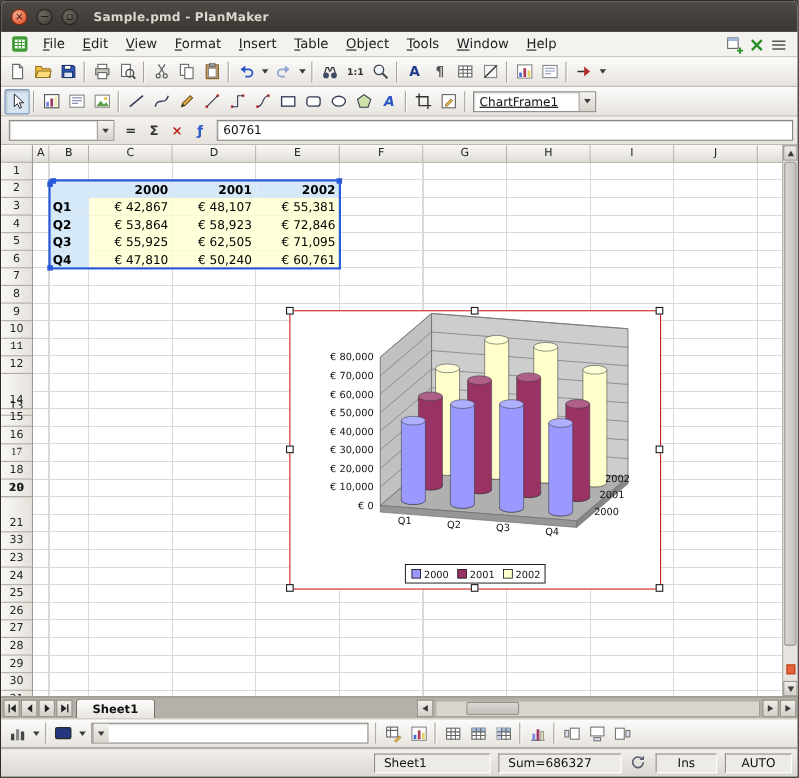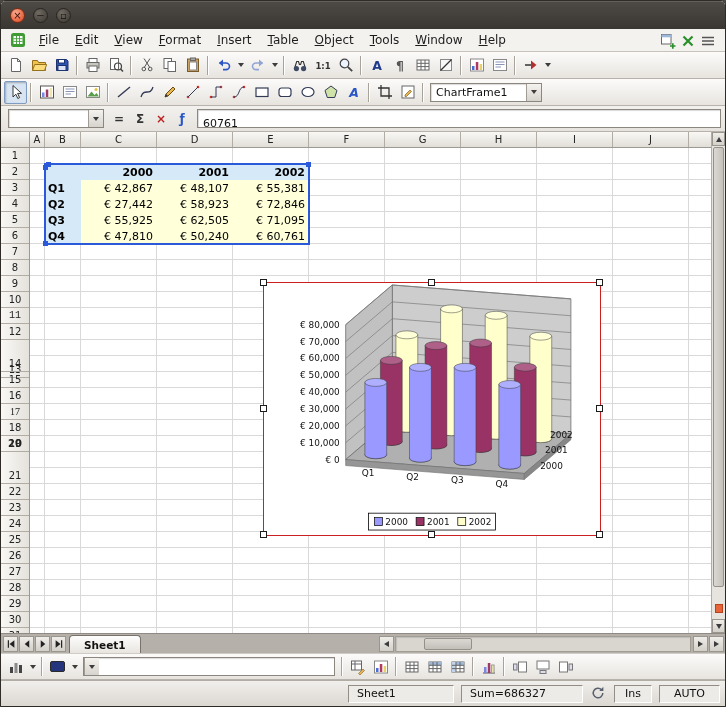--- a/index.html
+++ b/index.html
@@ -48,21 +48,21 @@
   display:flex;align-items:center;justify-content:center}
 
 .formulabar{position:absolute;left:0;right:0;top:105px;height:26px;
   background:linear-gradient(#f3f1ee,#e6e3de);border-bottom:1px solid #b7b3ac;
   display:flex;align-items:center;padding:0 4px;gap:2px}
 .namebox{width:96px}
 .fbtn{width:20px;height:20px;flex:none;display:flex;align-items:center;justify-content:center;
   font-size:12px;font-weight:bold;border:1px solid transparent;border-radius:2px}
 .fb-input{flex:1;height:19px;background:#fff;border:1px solid #8b877f;
   box-shadow:inset 1px 1px 1px rgba(0,0,0,.15);font-size:11px;padding:7px 5px;color:#111;
-  display:flex;align-items:flex-start;margin-left:3px}
+  display:flex;align-items:center;margin-left:3px}
 
 .gridwrap{position:absolute;left:0;right:0;top:131px;height:501px;background:#fff}
 .hdrbg{background:linear-gradient(#f9f8f5,#e1ded8)}
 .corner{position:absolute;left:0;top:0;width:29px;height:16px;border-right:1px solid #9e9a92;
   border-bottom:1px solid #9e9a92}
 .colheaders{position:absolute;left:29px;top:0;right:14px;height:16px;overflow:hidden;
   border-bottom:1px solid #9e9a92;background:linear-gradient(#f9f8f5,#e1ded8)}
 .colh{position:absolute;top:0;height:15px;border-right:1px solid #b1ada5;text-align:center;
   font-size:10px;line-height:15px;color:#222;background:linear-gradient(#f9f8f5,#e1ded8)}
 .rowheaders{position:absolute;left:0;top:16px;width:29px;bottom:0;overflow:hidden;
@@ -121,20 +121,21 @@
 <body>
 
 <div class="window">
 
   <div class="titlebar">
     <div class="winbtns">
       <span class="winbtn close">×</span>
       <span class="winbtn minmax">−</span>
       <span class="winbtn minmax">▫</span>
     </div>
+    <span class="wtitle">Sample.pmd - PlanMaker</span>
   </div>
 
   <div class="menubar">
     <span class="appicon icon" id="app-icon">
         <svg viewBox="0 0 16 16">
           <rect x="1" y="1" width="14" height="14" rx="2.5" fill="#3f9c35"></rect>
           <rect x="3.5" y="4" width="9" height="8" fill="#fff"></rect>
           <path d="M3.5 6.7h9M3.5 9.4h9M6.5 4v8M9.5 4v8" stroke="#3f9c35" stroke-width=".9"></path>
         </svg>
       </span>
@@ -493,21 +494,21 @@
       </span>
       <span class="tbtn">
         <span class="icon">
           <svg viewBox="0 0 16 16">
             <rect x="2" y="2" width="12" height="12" fill="#fff" stroke="#666"></rect>
             <path d="M5 11l5-5 1.5 1.5-5 5H5z" fill="#e8b64c" stroke="#6b4c12" stroke-width=".6"></path>
           </svg>
         </span>
       </span>
       <span class="sep"></span>
-      <div class="combo" style="width: 112px;">
+      <div class="combo" style="width: 112px; text-decoration: underline;">
         <span class="combo-text">ChartFrame1</span>
         <span class="combo-btn">
           <span class="caret"></span>
         </span>
       </div>
     </div>
 
   <div class="formulabar">
     <div class="combo namebox">
       <span class="combo-text"></span>
@@ -556,21 +557,21 @@
         <div class="rowh" style="top: 176px;">12</div>
         <div class="rowh" style="top: 176px; margin-top: 38px;">13</div>
         <div class="rowh" style="top: 208px;">14</div>
         <div class="rowh" style="top: 224px;">15</div>
         <div class="rowh" style="top: 240px;">16</div>
         <div class="rowh" style="top: 256px; font-family: Liberation Serif, serif;">17</div>
         <div class="rowh" style="top: 272px;">18</div>
         <div class="rowh" style="top: 288px;">19</div>
         <div class="rowh" style="top: 288px; font-weight: bold;">20</div>
         <div class="rowh" style="top: 320px;">21</div>
-        <div class="rowh" style="top: 336px;">22</div>
+        <div class="rowh" style="top: 336px;">33</div>
         <div class="rowh" style="top: 352px;">23</div>
         <div class="rowh" style="top: 368px;">24</div>
         <div class="rowh" style="top: 384px;">25</div>
         <div class="rowh" style="top: 400px;">26</div>
         <div class="rowh" style="top: 416px;">27</div>
         <div class="rowh" style="top: 432px;">28</div>
         <div class="rowh" style="top: 448px;">29</div>
         <div class="rowh" style="top: 464px;">30</div>
         <div class="rowh" style="top: 480px;">31</div>
       </div>
@@ -624,21 +625,21 @@
           <div class="cell right bold hfill" style="left: 51px; width: 76px; top: 16px;">2000</div>
           <div class="cell right bold hfill" style="left: 127px; width: 76px; top: 16px;">2001</div>
           <div class="cell right bold hfill" style="left: 203px; width: 76px; top: 16px;">2002</div>
           <div class="cell left bold hfill" style="left: 15px; width: 36px; top: 32px;">Q1</div>
           <div class="cell left bold hfill" style="left: 15px; width: 36px; top: 48px;">Q2</div>
           <div class="cell left bold hfill" style="left: 15px; width: 36px; top: 64px;">Q3</div>
           <div class="cell left bold hfill" style="left: 15px; width: 36px; top: 80px;">Q4</div>
           <div class="cell right dfill" style="left: 51px; width: 76px; top: 32px;">€ 42,867</div>
           <div class="cell right dfill" style="left: 127px; width: 76px; top: 32px;">€ 48,107</div>
           <div class="cell right dfill" style="left: 203px; width: 76px; top: 32px;">€ 55,381</div>
-          <div class="cell right dfill" style="left: 51px; width: 76px; top: 48px;">€ 27,442</div>
+          <div class="cell right dfill" style="left: 51px; width: 76px; top: 48px;">€ 53,864</div>
           <div class="cell right dfill" style="left: 127px; width: 76px; top: 48px;">€ 58,923</div>
           <div class="cell right dfill" style="left: 203px; width: 76px; top: 48px;">€ 72,846</div>
           <div class="cell right dfill" style="left: 51px; width: 76px; top: 64px;">€ 55,925</div>
           <div class="cell right dfill" style="left: 127px; width: 76px; top: 64px;">€ 62,505</div>
           <div class="cell right dfill" style="left: 203px; width: 76px; top: 64px;">€ 71,095</div>
           <div class="cell right dfill" style="left: 51px; width: 76px; top: 80px;">€ 47,810</div>
           <div class="cell right dfill" style="left: 127px; width: 76px; top: 80px;">€ 50,240</div>
           <div class="cell right dfill" style="left: 203px; width: 76px; top: 80px;">€ 60,761</div>
         </div>
       <div class="range-border" id="rangeborder" style="left: 14px; top: 15px; width: 266px; height: 82px;">
@@ -917,24 +918,24 @@
             <rect x="1.5" y="3" width="8" height="10" fill="#fff" stroke="#777"></rect>
             <rect x="11" y="5" width="3.5" height="6" fill="#dde" stroke="#777"></rect>
           </svg>
         </span>
       </span>
     </div>
 
   <div class="statusbar">
     <span class="sb-spacer"></span>
     <div class="sbox" style="width:106px">Sheet1</div>
-    <div class="sbox" style="width:122px">Sum=686327</div>
+    <div class="sbox" style="width:112px">Sum=686327</div>
     <span class="sb-icon icon" id="recalc-icon">
         <svg viewBox="0 0 16 16">
           <path d="M12.8 8a4.8 4.8 0 1 1-1.4-3.4" fill="none" stroke="#5a616e" stroke-width="1.5"></path>
           <path d="M13.4 1.8v4.1H9.3z" fill="#5a616e"></path>
         </svg>
       </span>
-    <div class="sbox c" style="width:38px">Ins</div>
+    <div class="sbox c" style="width:56px">Ins</div>
     <div class="sbox c" style="width:61px">AUTO</div>
   </div>
 
 </div>
 
 </body></html>

